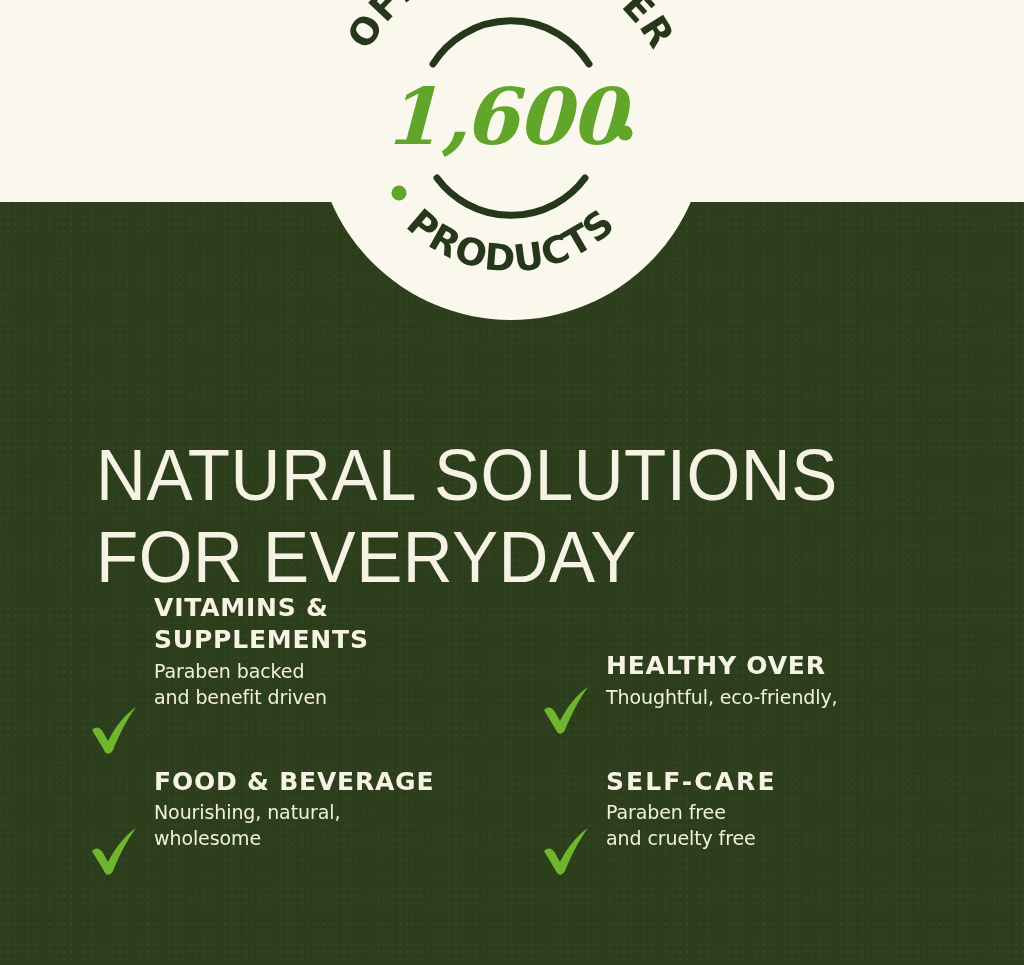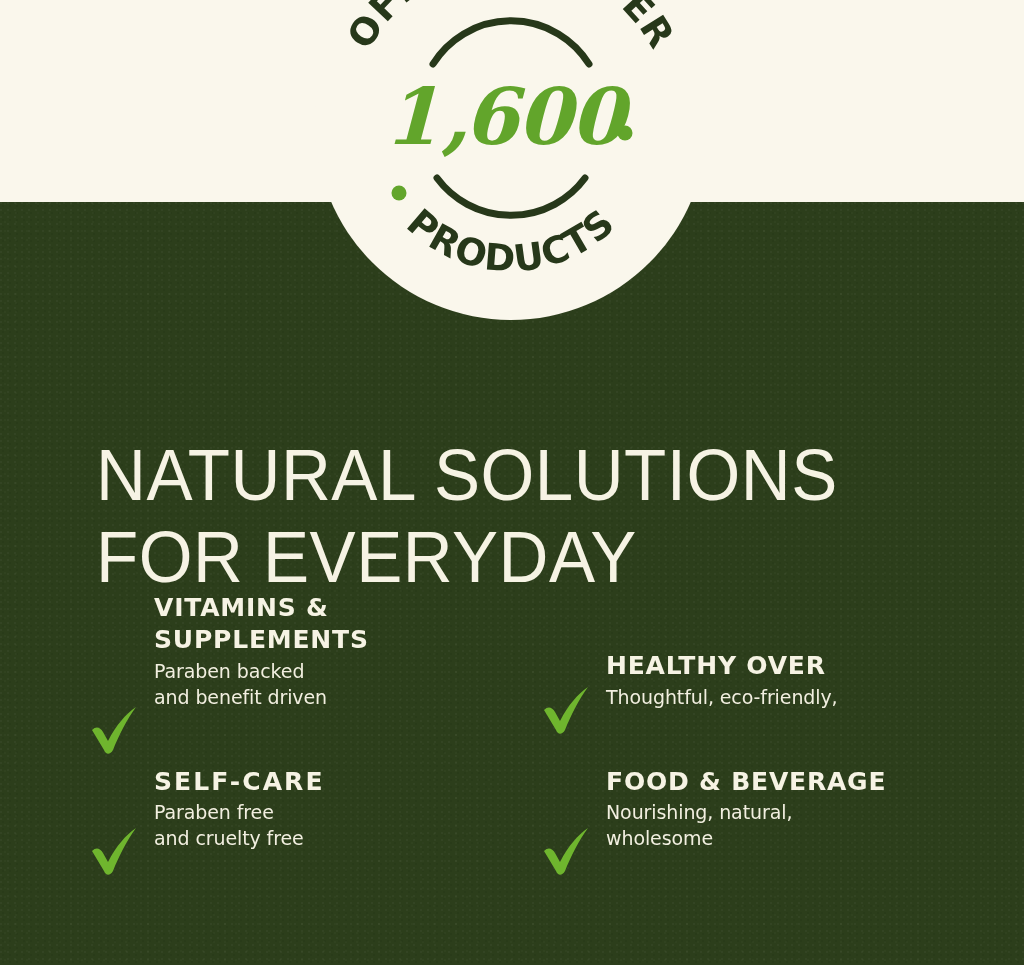--- a/index.html
+++ b/index.html
@@ -235,41 +235,41 @@
       </div>
     </div>
 
     <div class="feature">
       <span class="check">
         <svg viewBox="0 0 56 64" aria-hidden="true">
           <path d="M6 36 C10 32 14 33 17 38 L22 47 C30 31 40 20 50 13 C41 25 33 41 27 56 C24 61 20 61 18 56 Z" fill="#6FB52E"></path>
         </svg>
       </span>
       <div class="feature-body">
+        <p class="feature-title">
+          <span>FOOD &amp; BEVERAGE</span>
+        </p>
+        <p class="feature-desc">
+          <span class="dl">Nourishing, natural,</span>
+          <span class="dl">wholesome</span>
+        </p>
+      </div>
+    </div>
+
+    <div class="feature">
+      <span class="check">
+        <svg viewBox="0 0 56 64" aria-hidden="true">
+          <path d="M6 36 C10 32 14 33 17 38 L22 47 C30 31 40 20 50 13 C41 25 33 41 27 56 C24 61 20 61 18 56 Z" fill="#6FB52E"></path>
+        </svg>
+      </span>
+      <div class="feature-body">
         <p class="feature-title spaced">
           <span>SELF-CARE</span>
         </p>
         <p class="feature-desc">
           <span class="dl">Paraben free</span>
           <span class="dl">and cruelty free</span>
         </p>
       </div>
     </div>
 
-    <div class="feature">
-      <span class="check">
-        <svg viewBox="0 0 56 64" aria-hidden="true">
-          <path d="M6 36 C10 32 14 33 17 38 L22 47 C30 31 40 20 50 13 C41 25 33 41 27 56 C24 61 20 61 18 56 Z" fill="#6FB52E"></path>
-        </svg>
-      </span>
-      <div class="feature-body">
-        <p class="feature-title">
-          <span>FOOD &amp; BEVERAGE</span>
-        </p>
-        <p class="feature-desc">
-          <span class="dl">Nourishing, natural,</span>
-          <span class="dl">wholesome</span>
-        </p>
-      </div>
-    </div>
-
   </div>
 </div>
 
 </body></html>

